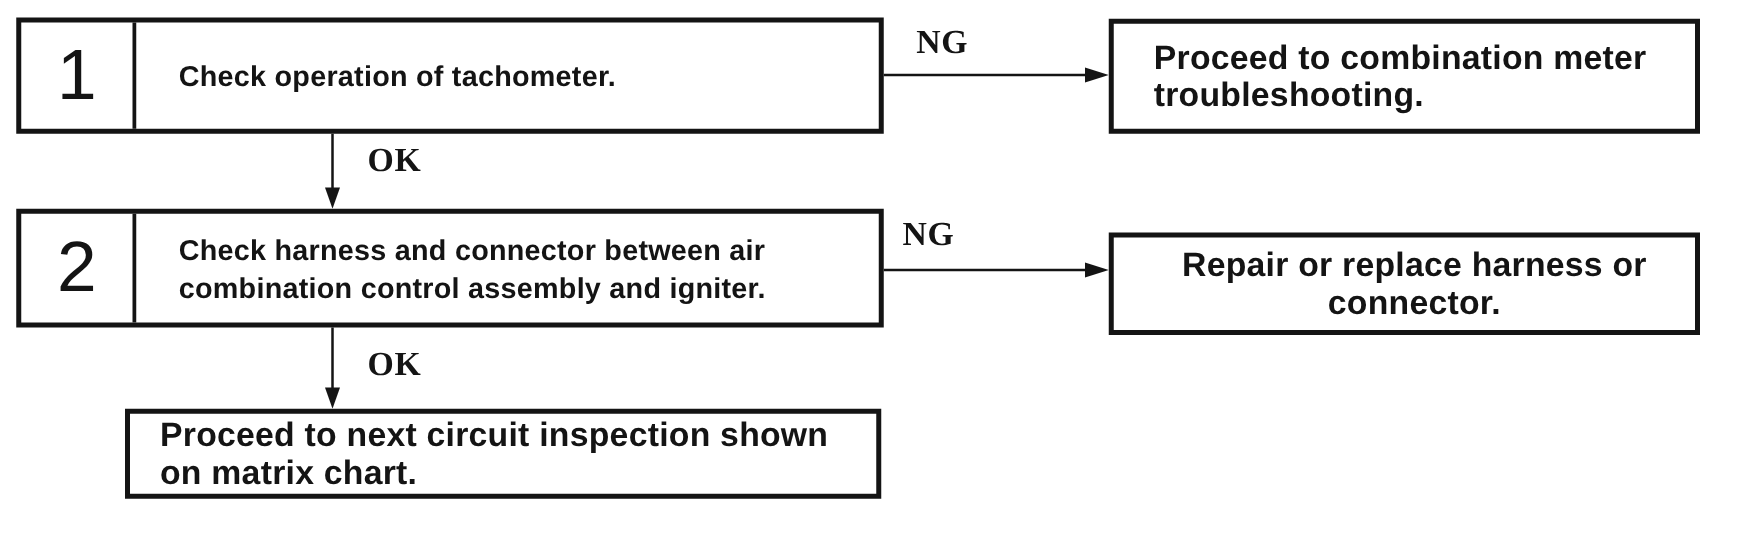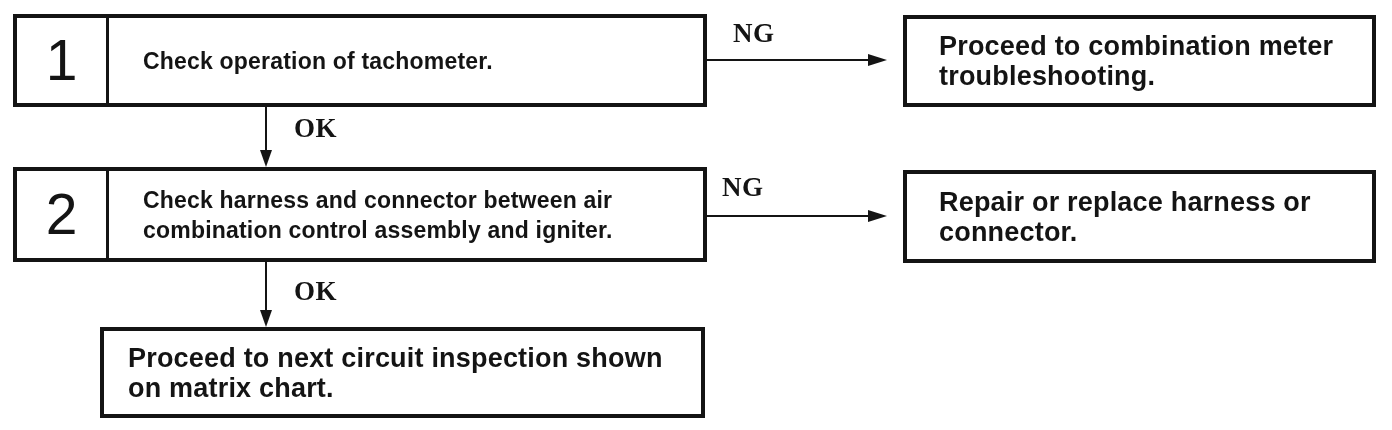--- a/index.html
+++ b/index.html
@@ -22,21 +22,20 @@
   }
   .text-cell {
     flex:1; display:flex; align-items:center;
     padding:0 20px 0 34px; font-size:23px; line-height:30px;
     letter-spacing:0.2px;
   }
   .result {
     display:flex; align-items:center;
     padding:0 16px 0 32px; font-size:27px; line-height:30px;
     letter-spacing:0.2px;
-    margin-left:16px;
   }
   .terminal {
     display:flex; align-items:center;
     padding:0 14px 0 24px; font-size:27px; line-height:30px;
     letter-spacing:0.2px;
   }
   .hline { position:absolute; height:2px; background:var(--ink); }
   .vline { position:absolute; width:2px; background:var(--ink); }
   .arrow-right {
     position:absolute; width:0; height:0;
@@ -72,25 +71,25 @@
   <div class="lbl" style="left:294px; top:115px;">OK</div>
 
   <div class="box step" style="left:13px; top:167px; width:694px; height:95px;">
     <div class="num-cell">2</div>
     <div class="text-cell">Check harness and connector between air combination control assembly and igniter.</div>
   </div>
 
   <div class="lbl" style="left:722px; top:174px;">NG</div>
   <div class="hline" style="left:707px; top:215px; width:164px;"></div>
   <div class="arrow-right" style="left:868px; top:210px;"></div>
-  <div class="box result" style="left:887px; top:170px; width:473px; height:93px;">
+  <div class="box result" style="left:887px; top:186px; width:473px; height:82px;text-align:center;">
     <div>Repair or replace harness or connector.</div>
   </div>
 
   <div class="vline" style="left:265px; top:262px; height:50px;"></div>
   <div class="arrow-down" style="left:260px; top:310px;"></div>
   <div class="lbl" style="left:294px; top:278px;">OK</div>
 
-  <div class="box terminal" style="left:100px; top:327px; width:605px; height:91px;">
+  <div class="box terminal" style="left:100px; top:327px; width:605px; height:72px;">
     <div>Proceed to next circuit inspection shown on matrix chart.</div>
   </div>
 
 </div>
 
 </body></html>

